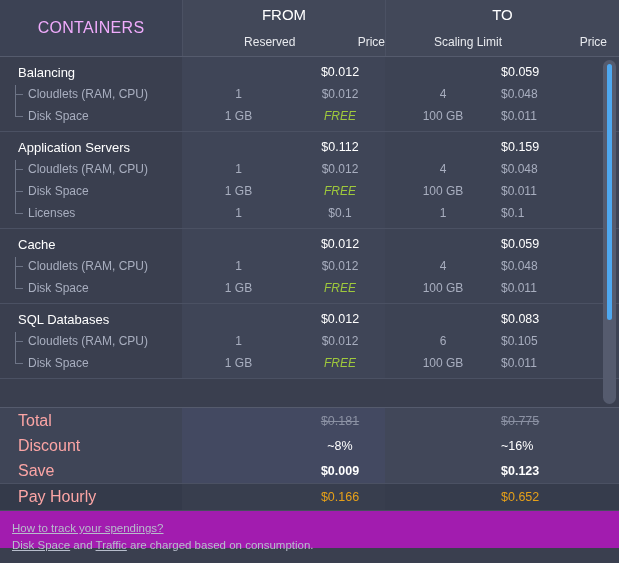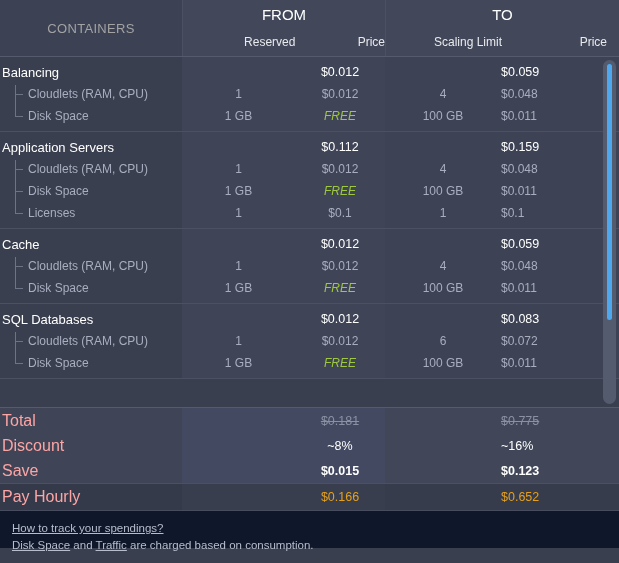--- a/index.html
+++ b/index.html
@@ -11,21 +11,21 @@
     width: 619px;
     height: 563px;
     overflow: hidden;
     font-family: "Liberation Sans", "DejaVu Sans", sans-serif;
     font-size: 12px;
     color: #ffffff;
     -webkit-font-smoothing: antialiased;
   }
 
   
-  .col-name   { width: 182px; box-sizing: border-box; padding-left: 2px; text-align: left; }
+  .col-name   { width: 182px; box-sizing: border-box; padding-left: 18px; text-align: left; }
   .col-res    { width: 113px; box-sizing: border-box; text-align: center; }
   .col-price1 { width: 90px;  box-sizing: border-box; text-align: center; }
   .col-scale  { width: 116px; box-sizing: border-box; text-align: center; }
   .col-price2 { width: 105px; box-sizing: border-box; text-align: left; }
 
   
   #header {
     display: flex;
     height: 56px;
     background: #3c4254;
@@ -34,23 +34,23 @@
   }
   .hdr-cell {
     box-sizing: border-box;
     position: relative;
   }
   .hdr-containers {
     width: 182px;
     display: flex;
     align-items: center;
     justify-content: center;
-    font-size: 13px;
+    font-size: 16px;
     letter-spacing: .3px;
-    color: #a3a3a3;
+    color: #f0abfc;
     background: #3c4254;
   }
   .hdr-group {
     display: flex;
     flex-direction: column;
     background: #424859;
     border-left: 1px solid #4e custom;
   }
   .hdr-group { border-left: 1px solid #4b5163; }
   .hdr-group-title {
@@ -190,21 +190,21 @@
     background: #343a4a;
     border-top: 1px solid #4b5163;
     height: 26px;
   }
   .srow-pay .sband-from { background: #383e4e; }
   .srow-pay .sband-to   { background: #363c4c; }
   .sval-orange { color: #e6a019; font-size: 12.5px; }
 
   
   #footer {
-    background: #0f172a;
+    background: #a21caf;
     padding: 9px 0 0 12px;
     border-top: 1px solid #474d5e;
     height: 38px;
     box-sizing: border-box;
   }
   .fline {
     font-size: 11.5px;
     color: #b7bdcc;
     line-height: 17px;
     white-space: nowrap;
@@ -354,21 +354,21 @@
           <div class="col-res"></div>
           <div class="col-price1 val-top">$0.012</div>
           <div class="col-scale"></div>
           <div class="col-price2 val-top">$0.083</div>
         </div>
         <div class="row">
           <div class="col-name cell-name-sub">Cloudlets (RAM, CPU)</div>
           <div class="col-res val-sub">1</div>
           <div class="col-price1 val-sub">$0.012</div>
           <div class="col-scale val-sub">6</div>
-          <div class="col-price2 val-sub">$0.072</div>
+          <div class="col-price2 val-sub">$0.105</div>
         </div>
         <div class="row">
           <div class="col-name cell-name-sub">Disk Space</div>
           <div class="col-res val-sub">1 GB</div>
           <div class="col-price1 val-free">FREE</div>
           <div class="col-scale val-sub">100 GB</div>
           <div class="col-price2 val-sub">$0.011</div>
         </div>
       </div>
     </div>
@@ -395,21 +395,21 @@
       <div class="col-res"></div>
       <div class="col-price1 sval">~8%</div>
       <div class="col-scale"></div>
       <div class="col-price2 sval">~16%</div>
     </div>
     <div class="srow">
       <div class="sband-from"></div>
       <div class="sband-to"></div>
       <div class="col-name slabel">Save</div>
       <div class="col-res"></div>
-      <div class="col-price1 sval sval-bold">$0.015</div>
+      <div class="col-price1 sval sval-bold">$0.009</div>
       <div class="col-scale"></div>
       <div class="col-price2 sval sval-bold">$0.123</div>
     </div>
     <div class="srow srow-pay">
       <div class="sband-from"></div>
       <div class="sband-to"></div>
       <div class="col-name slabel">Pay Hourly</div>
       <div class="col-res"></div>
       <div class="col-price1 sval-orange">$0.166</div>
       <div class="col-scale"></div>

